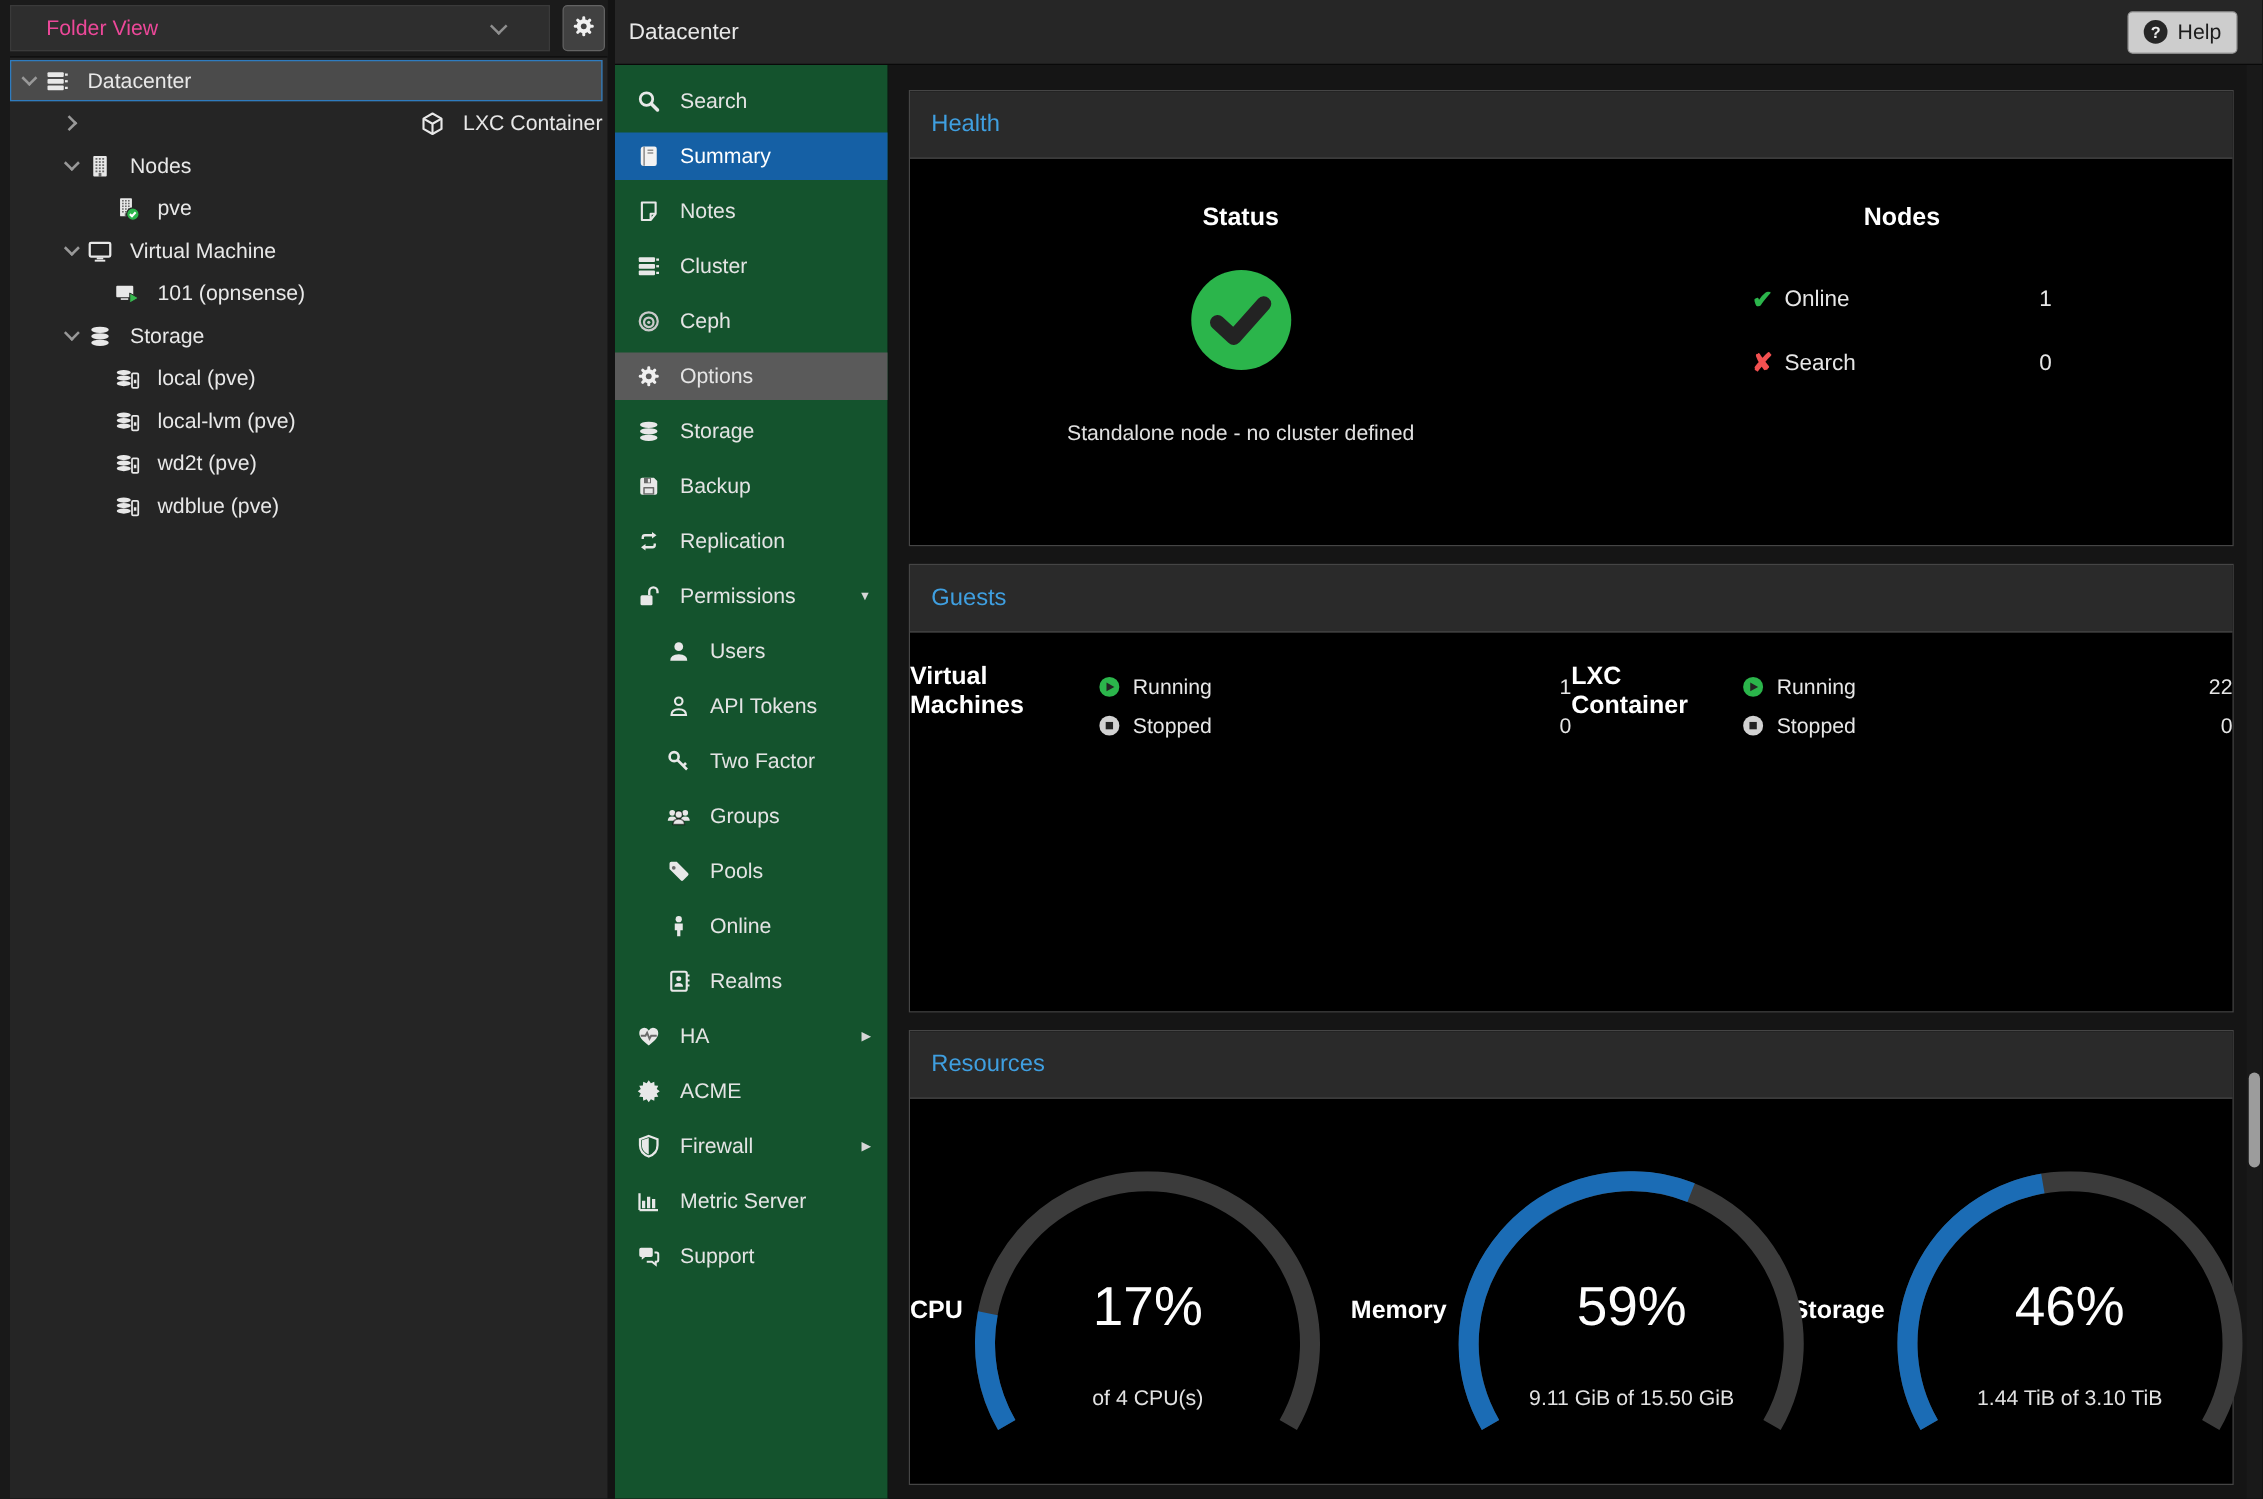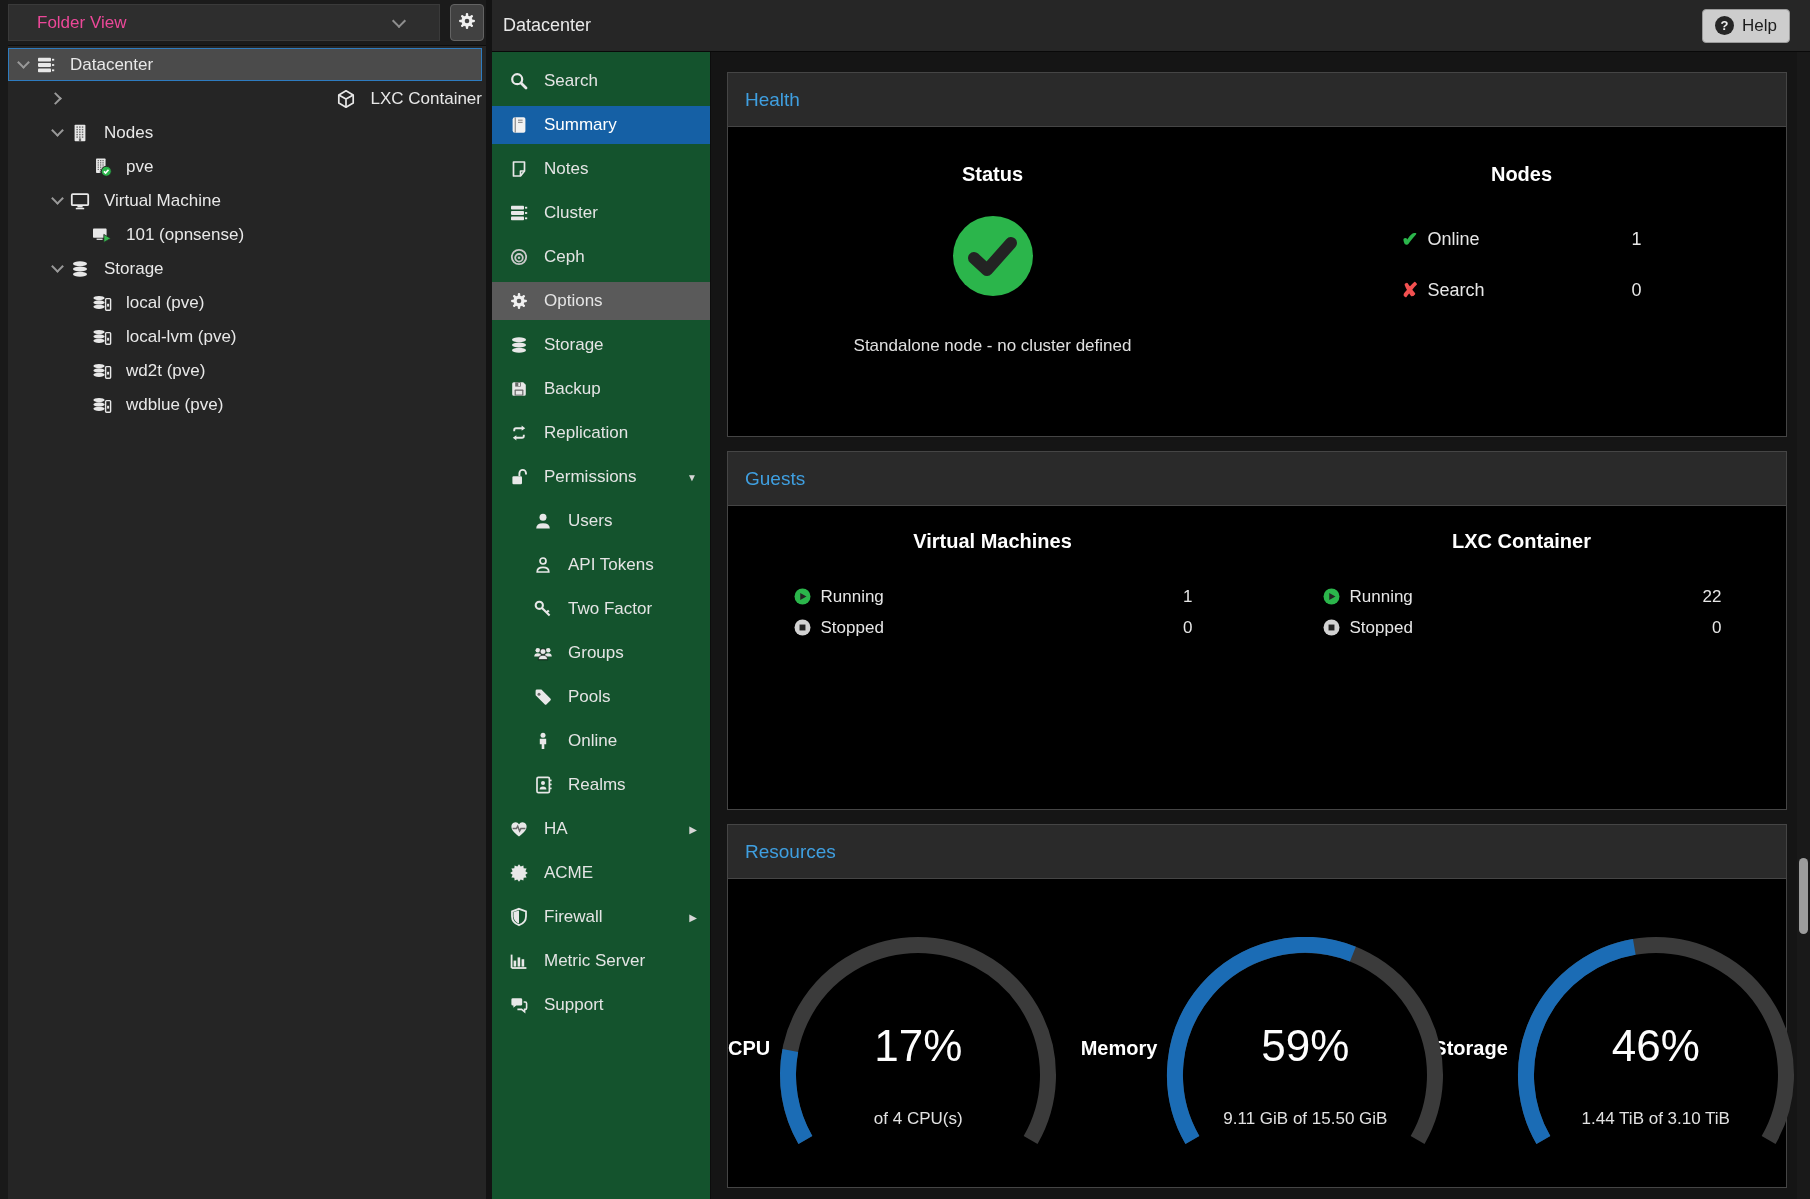--- a/index.html
+++ b/index.html
@@ -66,21 +66,21 @@
   .status-circle { margin-top:28px; }
   .status-msg { margin-top:34px; font-size:17px; color:#e0e0e0; }
   .nodes-rows { width:240px; margin-top:38px; }
   .node-row { display:flex; align-items:center; height:30px; margin-bottom:21px; font-size:18px; }
   .mark { width:26px; font-size:20px; font-weight:bold; }
   .mark.check { color:var(--ok-green); }
   .mark.cross { color:var(--error-red); }
   .nr-value { margin-left:auto; }
 
   .guests-body { height:303px; display:flex; }
-  .g-col { width:50%; display:flex; flex-direction:column; align-items:center; }
+  .g-col { width:50%; display:flex; flex-direction:row; align-items:flex-start; }
   .g-col .col-heading { margin-top:24px; }
   .g-rows { width:400px; margin-top:28px; }
   .g-row { display:flex; align-items:center; height:31px; font-size:17px; }
   .g-row .gicon { width:24px; display:flex; align-items:center; }
   .g-label { margin-left:4px; }
   .g-value { margin-left:auto; }
 
   .resources-body { height:308px; display:flex; }
   .res-col { width:33.333%; display:flex; align-items:center; }
   .res-col .col-heading { margin-top:31px; }

